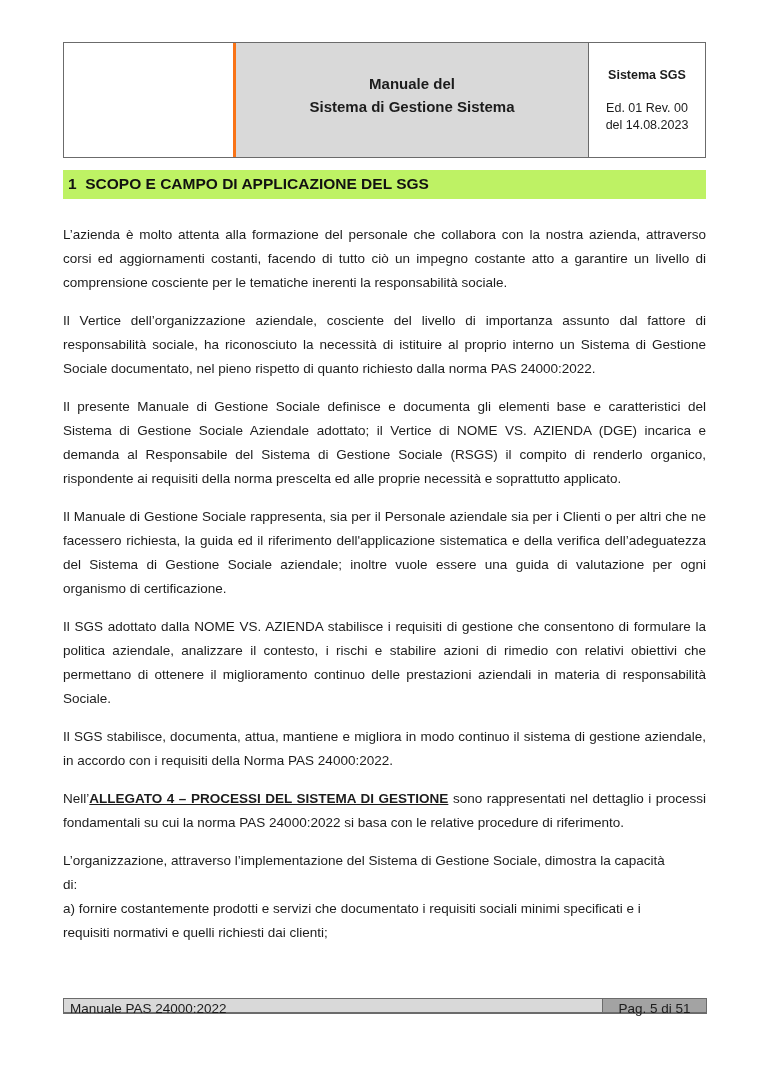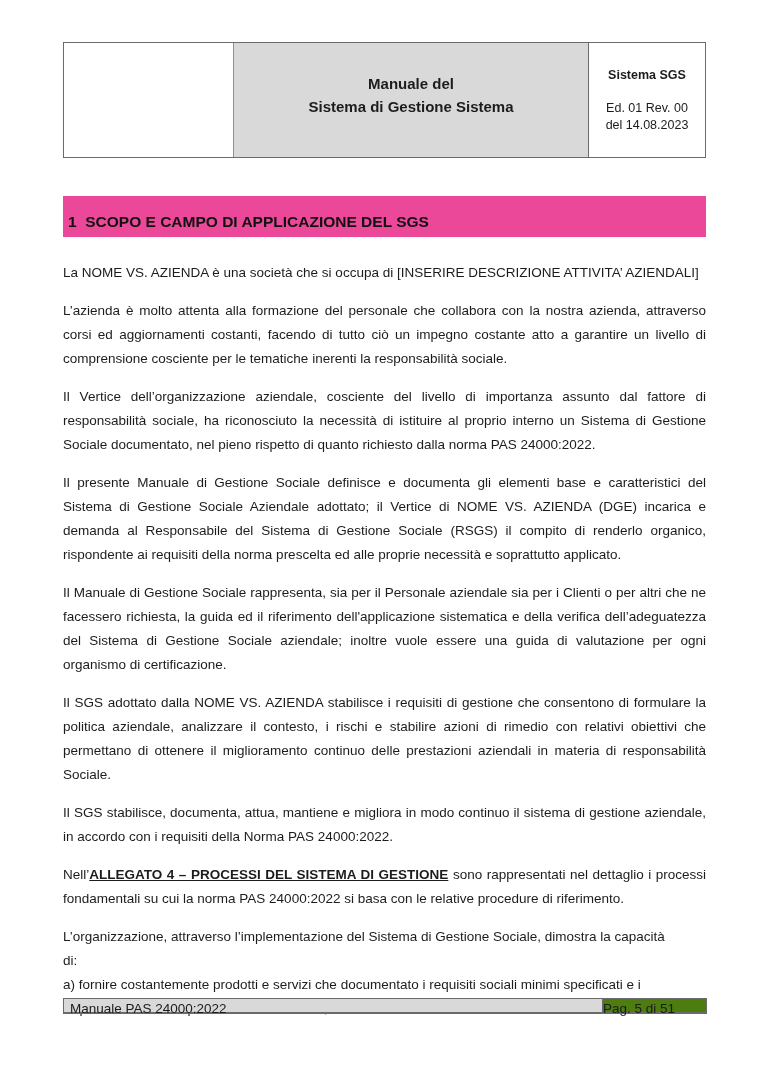--- a/index.html
+++ b/index.html
@@ -23,21 +23,21 @@
     display: flex;
     height: 116px;
     border: 1px solid #6b6b6b;
     box-sizing: border-box;
   }
   .hcell { box-sizing: border-box; }
   .hcell-logo { width: 169px; background: #ffffff; }
   .hcell-title {
     width: 356px;
     background: #d9d9d9;
-    border-left: 1px solid #f97316;
+    border-left: 3px solid #f97316;
     border-right: 1px solid #6b6b6b;
     display: flex;
     flex-direction: column;
     justify-content: center;
     align-items: center;
     text-align: center;
     font-weight: bold;
     font-size: 15px;
     line-height: 23px;
     padding-bottom: 10px;
@@ -46,26 +46,26 @@
     flex: 1;
     padding-top: 24px;
     text-align: center;
     font-size: 12.5px;
     line-height: 17px;
   }
   .meta-code { font-weight: bold; margin-bottom: 16px; }
   .meta-ed   { font-weight: normal; }
   
   .section-heading {
-    margin-top: 38px;
+    margin-top: 12px;
     margin-bottom: 24px;
-    background: #ec4899;
+    background: #bef264;
     font-weight: bold;
     font-size: 15.5px;
-    padding: 17px 6px 6px 5px;
+    padding: 5px 6px 6px 5px;
     white-space: pre-wrap;
     color: #111111;
   }
   
   .body-par {
     margin: 0 0 14px 0;
     font-size: 13.5px;
     line-height: 24px;
     text-align: justify;
   }
@@ -85,22 +85,22 @@
   }
   .fcell { box-sizing: border-box; }
   .fcell-left {
     flex: 1;
     background: #d9d9d9;
     border-right: 1px solid #6b6b6b;
     padding: 2px 0 0 6px;
   }
   .fcell-right {
     width: 103px;
-    background: #4d7c0f;
-    text-align: left;
+    background: #a3a3a3;
+    text-align: center;
     padding-top: 2px;
   }
 </style>
 </head>
 <body>
 
 <div class="page">
   <div class="content">
 
     <div class="doc-header">
@@ -111,21 +111,20 @@
       </div>
       <div class="hcell hcell-meta">
         <div class="meta-code">Sistema SGS</div>
         <div class="meta-ed">Ed. 01 Rev. 00</div>
         <div class="meta-date">del 14.08.2023</div>
       </div>
     </div>
 
     <div class="section-heading">1  SCOPO E CAMPO DI APPLICAZIONE DEL SGS</div>
 
-    <p class="body-par">La NOME VS. AZIENDA è una società che si occupa di [INSERIRE DESCRIZIONE ATTIVITA’ AZIENDALI]</p>
     <p class="body-par">L’azienda è molto attenta alla formazione del personale che collabora con la nostra azienda, attraverso corsi ed aggiornamenti costanti, facendo di tutto ciò un impegno costante atto a garantire un livello di comprensione cosciente per le tematiche inerenti la responsabilità sociale.</p>
     <p class="body-par">Il Vertice dell’organizzazione aziendale, cosciente del livello di importanza assunto dal fattore di responsabilità sociale, ha riconosciuto la necessità di istituire al proprio interno un Sistema di Gestione Sociale documentato, nel pieno rispetto di quanto richiesto dalla norma PAS 24000:2022.</p>
     <p class="body-par">Il presente Manuale di Gestione Sociale definisce e documenta gli elementi base e caratteristici del Sistema di Gestione Sociale Aziendale adottato; il Vertice di NOME VS. AZIENDA (DGE) incarica e demanda al Responsabile del Sistema di Gestione Sociale (RSGS) il compito di renderlo organico, rispondente ai requisiti della norma prescelta ed alle proprie necessità e soprattutto applicato.</p>
     <p class="body-par">Il Manuale di Gestione Sociale rappresenta, sia per il Personale aziendale sia per i Clienti o per altri che ne facessero richiesta, la guida ed il riferimento dell'applicazione sistematica e della verifica dell’adeguatezza del Sistema di Gestione Sociale aziendale; inoltre vuole essere una guida di valutazione per ogni organismo di certificazione.</p>
     <p class="body-par">Il SGS adottato dalla NOME VS. AZIENDA stabilisce i requisiti di gestione che consentono di formulare la politica aziendale, analizzare il contesto, i rischi e stabilire azioni di rimedio con relativi obiettivi che permettano di ottenere il miglioramento continuo delle prestazioni aziendali in materia di responsabilità Sociale.</p>
     <p class="body-par">Il SGS stabilisce, documenta, attua, mantiene e migliora in modo continuo il sistema di gestione aziendale, in accordo con i requisiti della Norma PAS 24000:2022.</p>
 
     <p class="body-par"><span>Nell’</span><span class="bold-underline">ALLEGATO 4 – PROCESSI DEL SISTEMA DI GESTIONE</span><span> sono rappresentati nel dettaglio i processi fondamentali su cui la norma PAS 24000:2022 si basa con le relative procedure di riferimento.</span></p>
 
     <p class="body-par"><span>L’organizzazione, attraverso l’implementazione del Sistema di Gestione Sociale, dimostra la capacità</span><br><span>di:</span><br><span>a) fornire costantemente prodotti e servizi che documentato i requisiti sociali minimi specificati e i</span><br><span>requisiti normativi e quelli richiesti dai clienti;</span></p>

